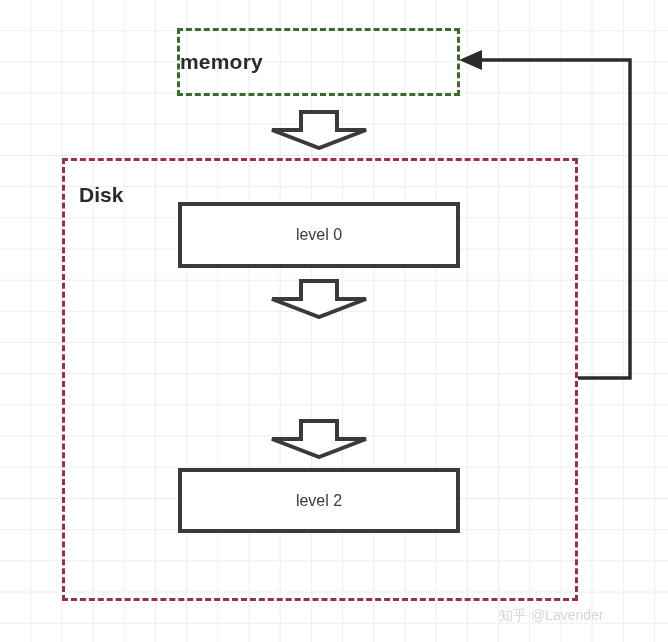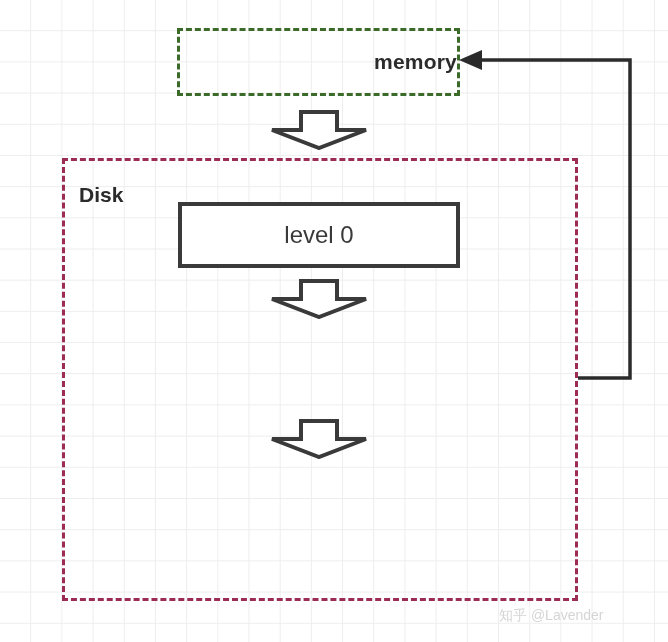--- a/index.html
+++ b/index.html
@@ -27,21 +27,21 @@
     position: absolute;
     left: 177px;
     top: 28px;
     width: 283px;
     height: 68px;
     box-sizing: border-box;
     border: 3px dashed #3b6b2b;
     background: transparent;
     display: flex;
     align-items: center;
-    justify-content: flex-end;
+    justify-content: flex-start;
   }
   .memory-label {
     font-size: 21px;
     font-weight: bold;
     color: #2b2b2b;
     letter-spacing: 0.2px;
   }
 
   
   .disk-box {
@@ -73,21 +73,21 @@
     border: 4px solid #3a3a3a;
     background: #ffffff;
     display: flex;
     align-items: center;
     justify-content: center;
   }
   .level-box.l0 { top: 202px; height: 66px; }
   .level-box.l1 { top: 338px; height: 67px; }
   .level-box.l2 { top: 468px; height: 65px; }
   .level-label {
-    font-size: 24px;
+    font-size: 16px;
     color: #3a3a3a;
   }
 
   
   .block-arrow {
     position: absolute;
     left: 269px;
     width: 100px;
     height: 40px;
   }
@@ -138,20 +138,23 @@
     </svg>
   </div>
 
 
   <div class="block-arrow a3">
     <svg viewBox="0 0 100 40" preserveAspectRatio="none" aria-hidden="true">
       <polygon points="32,2 68,2 68,20 97,20 50,38 3,20 32,20" fill="#ffffff" stroke="#3a3a3a" stroke-width="4" stroke-linejoin="miter"></polygon>
     </svg>
   </div>
 
+  <div class="level-box l2">
+    <span class="level-label">level 2</span>
+  </div>
 
   <svg class="feedback-line" aria-hidden="true">
     <path d="M 578 378 L 630 378 L 630 60 L 477 60" fill="none" stroke="#2b2b2b" stroke-width="3.5" stroke-linejoin="miter" stroke-linecap="butt"></path>
     <polygon points="459,60 482,50 482,70" fill="#2b2b2b"></polygon>
   </svg>
 
   <div class="watermark">知乎 @Lavender</div>
 
 </div>
 

